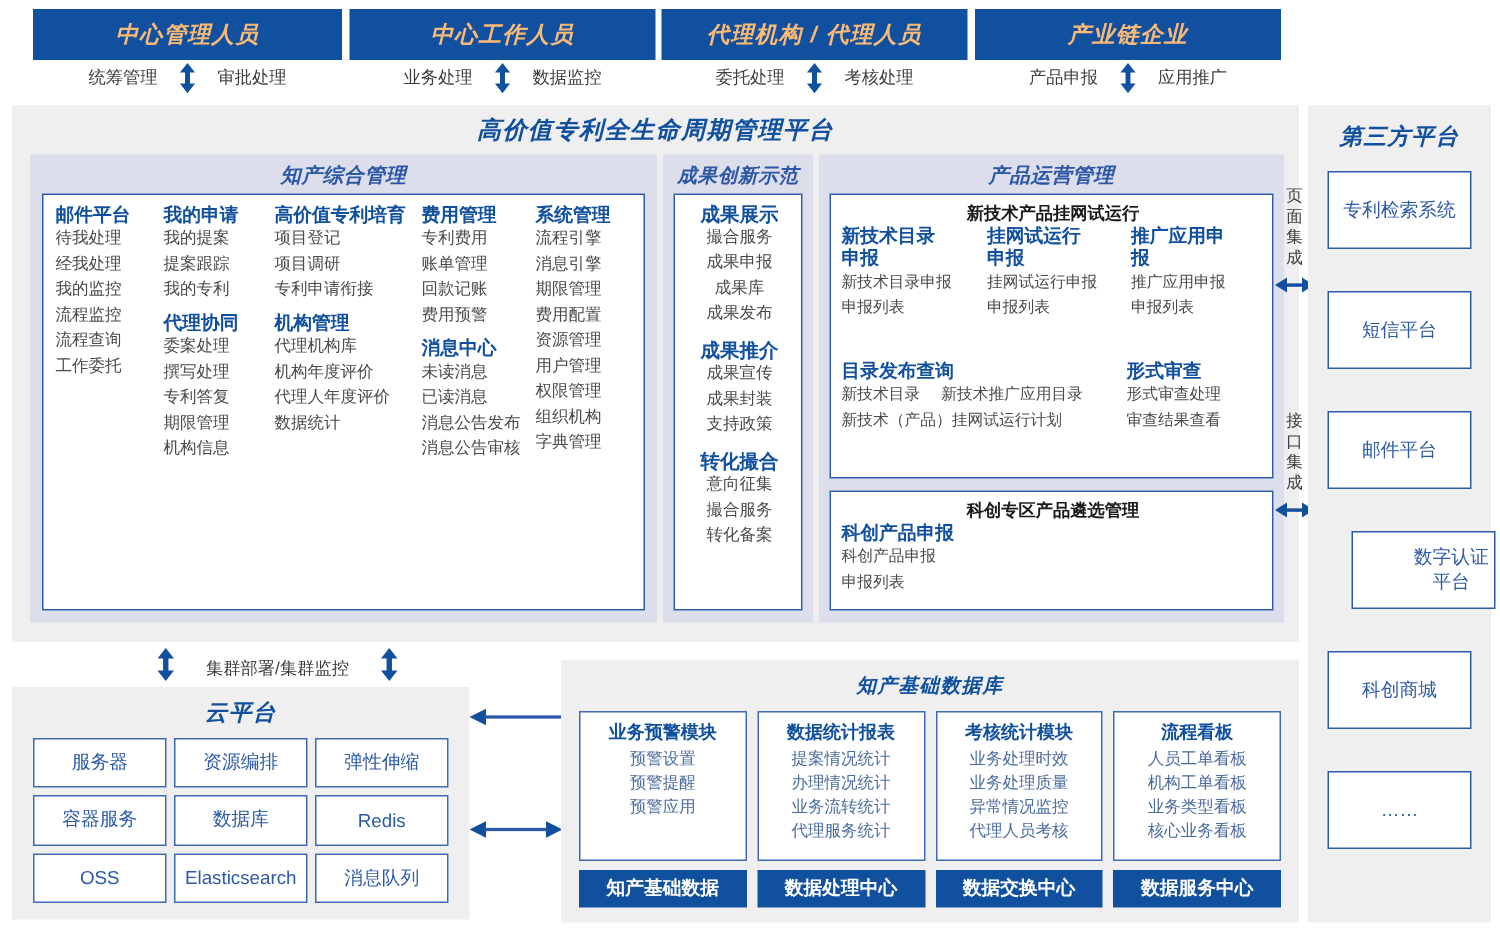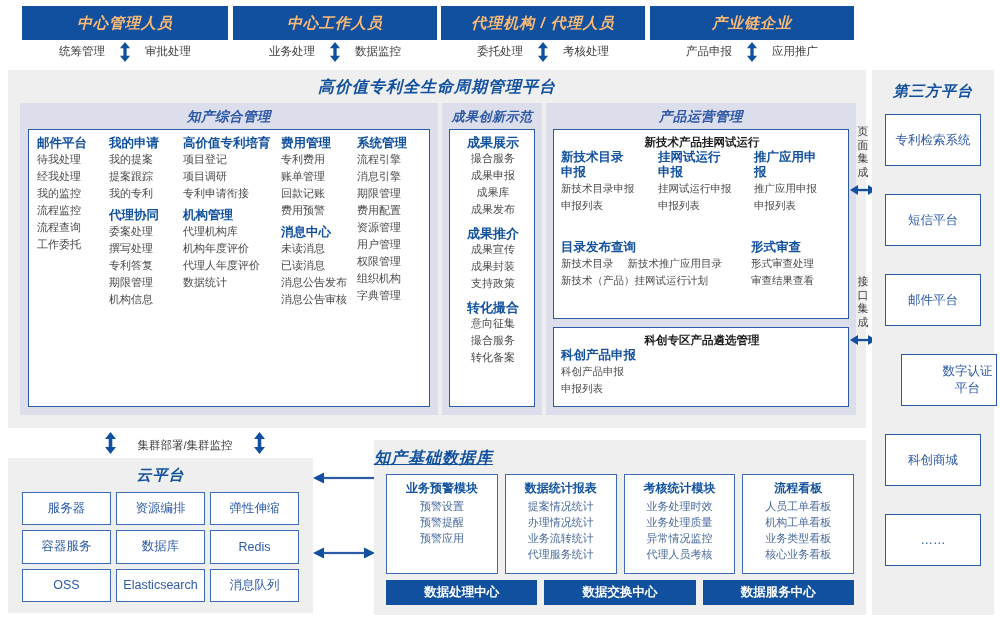--- a/index.html
+++ b/index.html
@@ -81,21 +81,21 @@
   }
   .cloud-cell{
     background:#fff;border:1.2px solid #3c6ab4;color:#2d5aa8;font-size:12.5px;
     display:flex;align-items:center;justify-content:center;
   }
   .cluster-label{font-size:11.5px;color:#3c3c3c;white-space:nowrap;}
 
   
   .db{background:#efefef;}
   .db-title{
-    font-size:16px;font-weight:bold;font-style:italic;color:#11509e;letter-spacing:1px;text-decoration:underline;
+    text-align:center;font-size:13px;font-weight:bold;font-style:italic;color:#11509e;letter-spacing:1px;
   }
   .db-card{
     background:#fff;border:1.2px solid #3c6ab4;
   }
   .db-card-head{
     text-align:center;font-size:12px;font-weight:bold;color:#11509e;line-height:20px;
   }
   .db-card-leaf{
     text-align:center;font-size:11px;color:#4a6b9d;line-height:16px;white-space:nowrap;
   }
@@ -418,19 +418,20 @@
         </div>
         <div class="db-card" style="flex:1;padding-top:3px;">
           <div class="db-card-head">流程看板</div>
           <div class="db-card-leaf">人员工单看板</div>
           <div class="db-card-leaf">机构工单看板</div>
           <div class="db-card-leaf">业务类型看板</div>
           <div class="db-card-leaf">核心业务看板</div>
         </div>
       </div>
     <div class="abs" id="dbFeet" style="left:12px;top:140px;width:468px;height:25px;display:flex;gap:7px;">
+        <div class="db-foot" style="flex:1;">知产基础数据</div>
         <div class="db-foot" style="flex:1;">数据处理中心</div>
         <div class="db-foot" style="flex:1;">数据交换中心</div>
         <div class="db-foot" style="flex:1;">数据服务中心</div>
       </div>
   </div>
 
 </div>
 
 </body></html>

